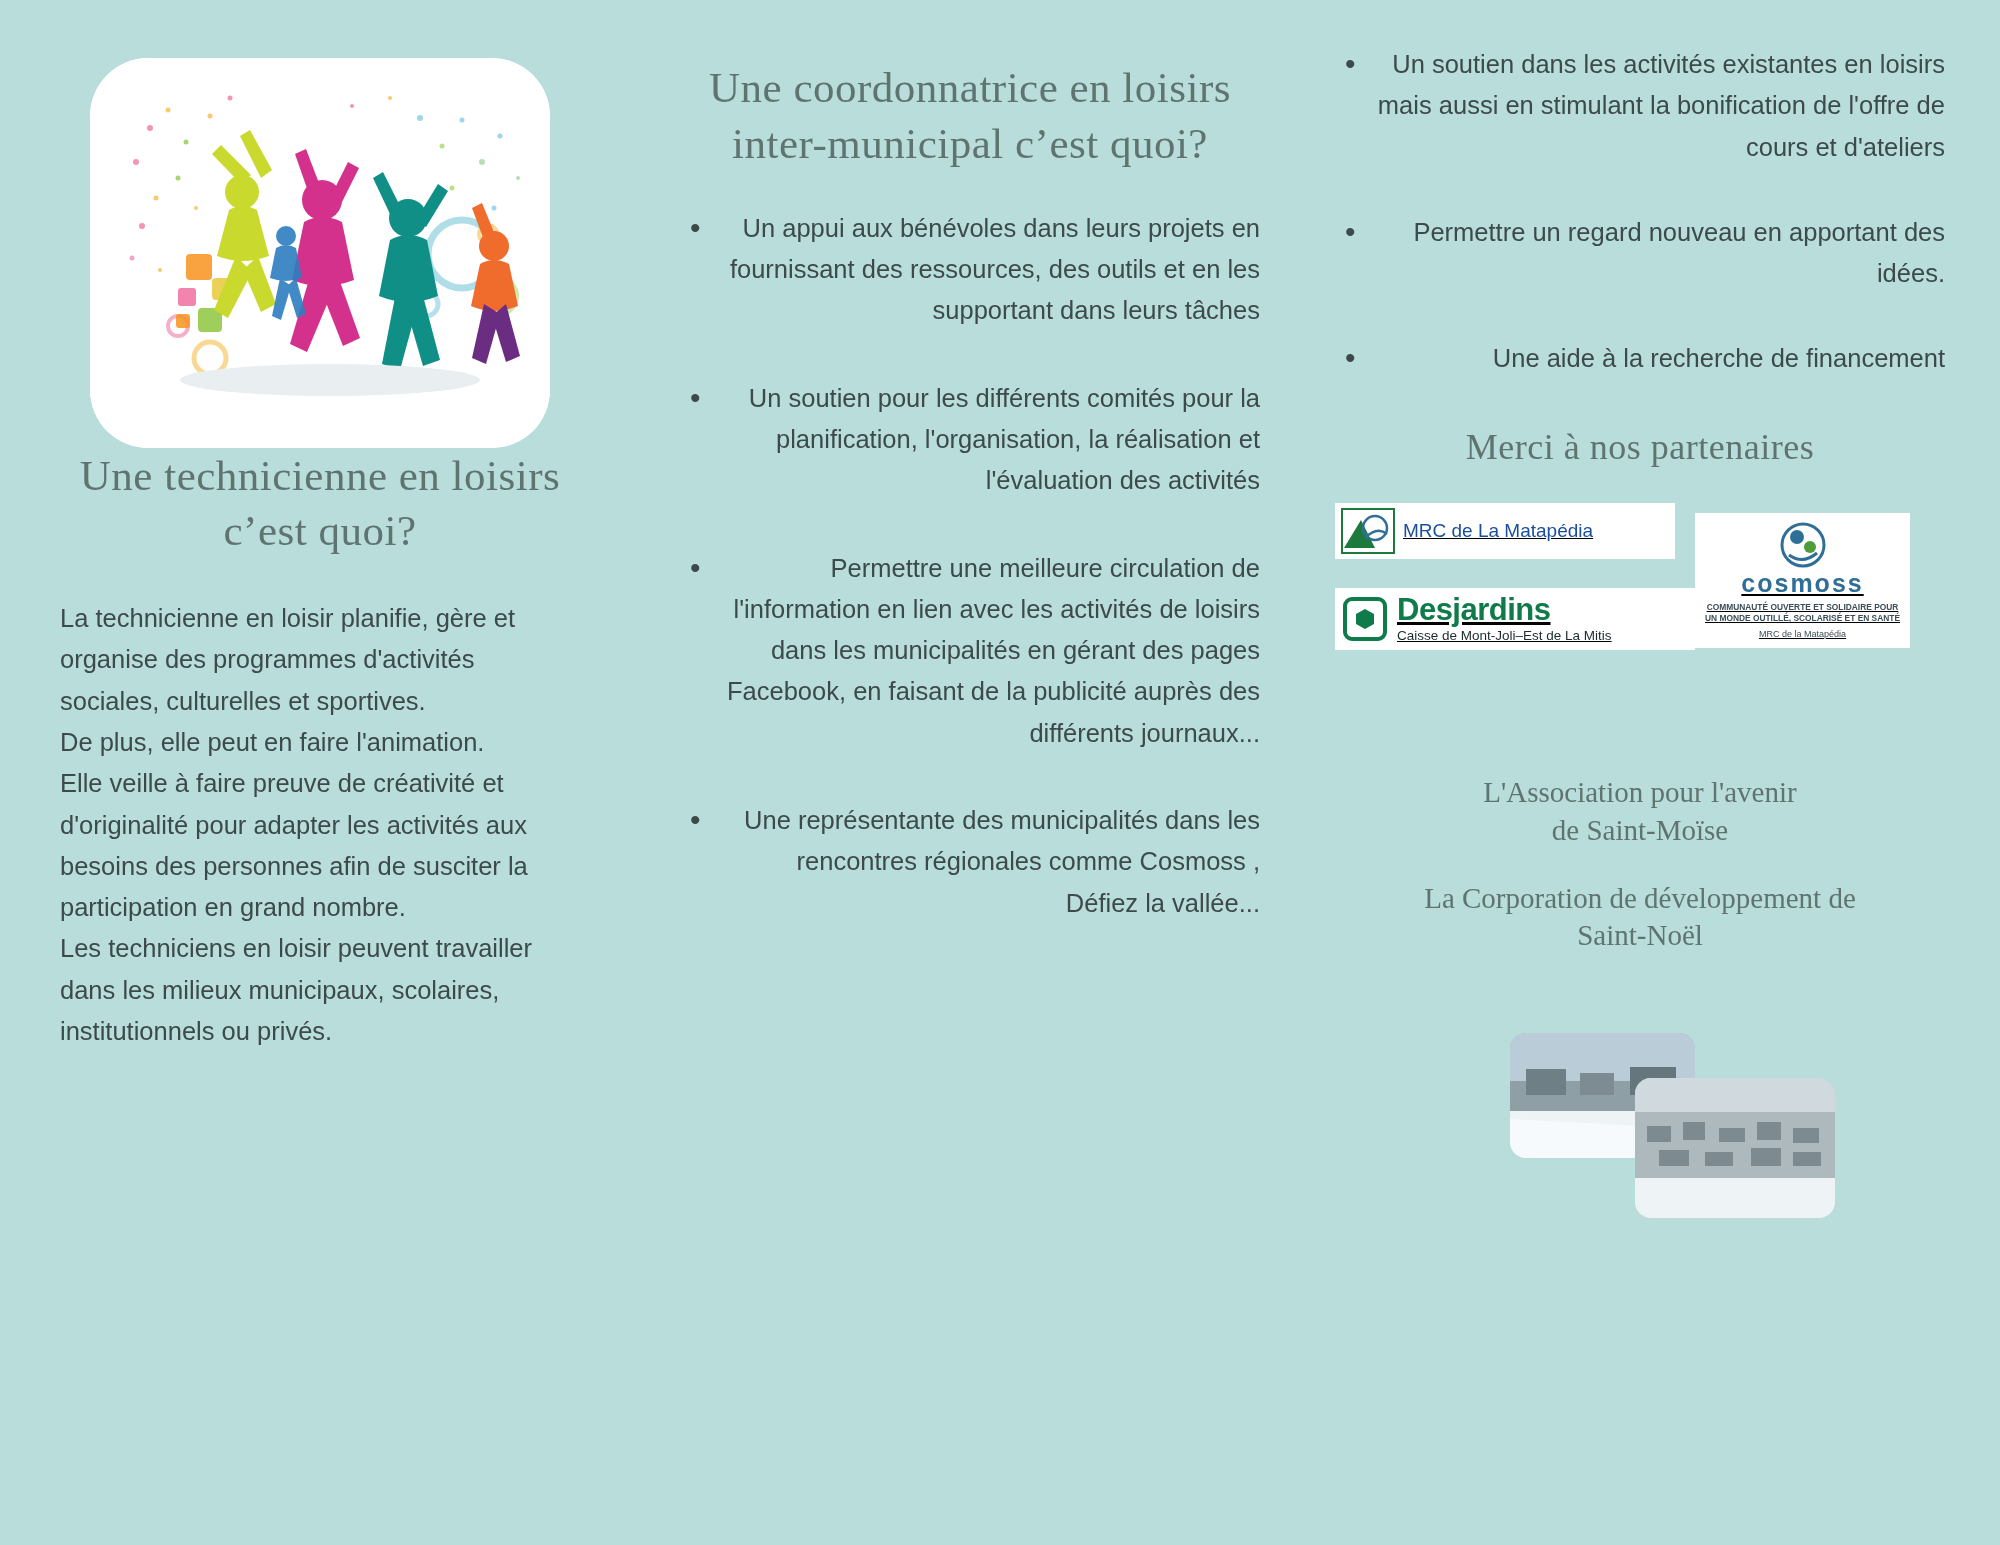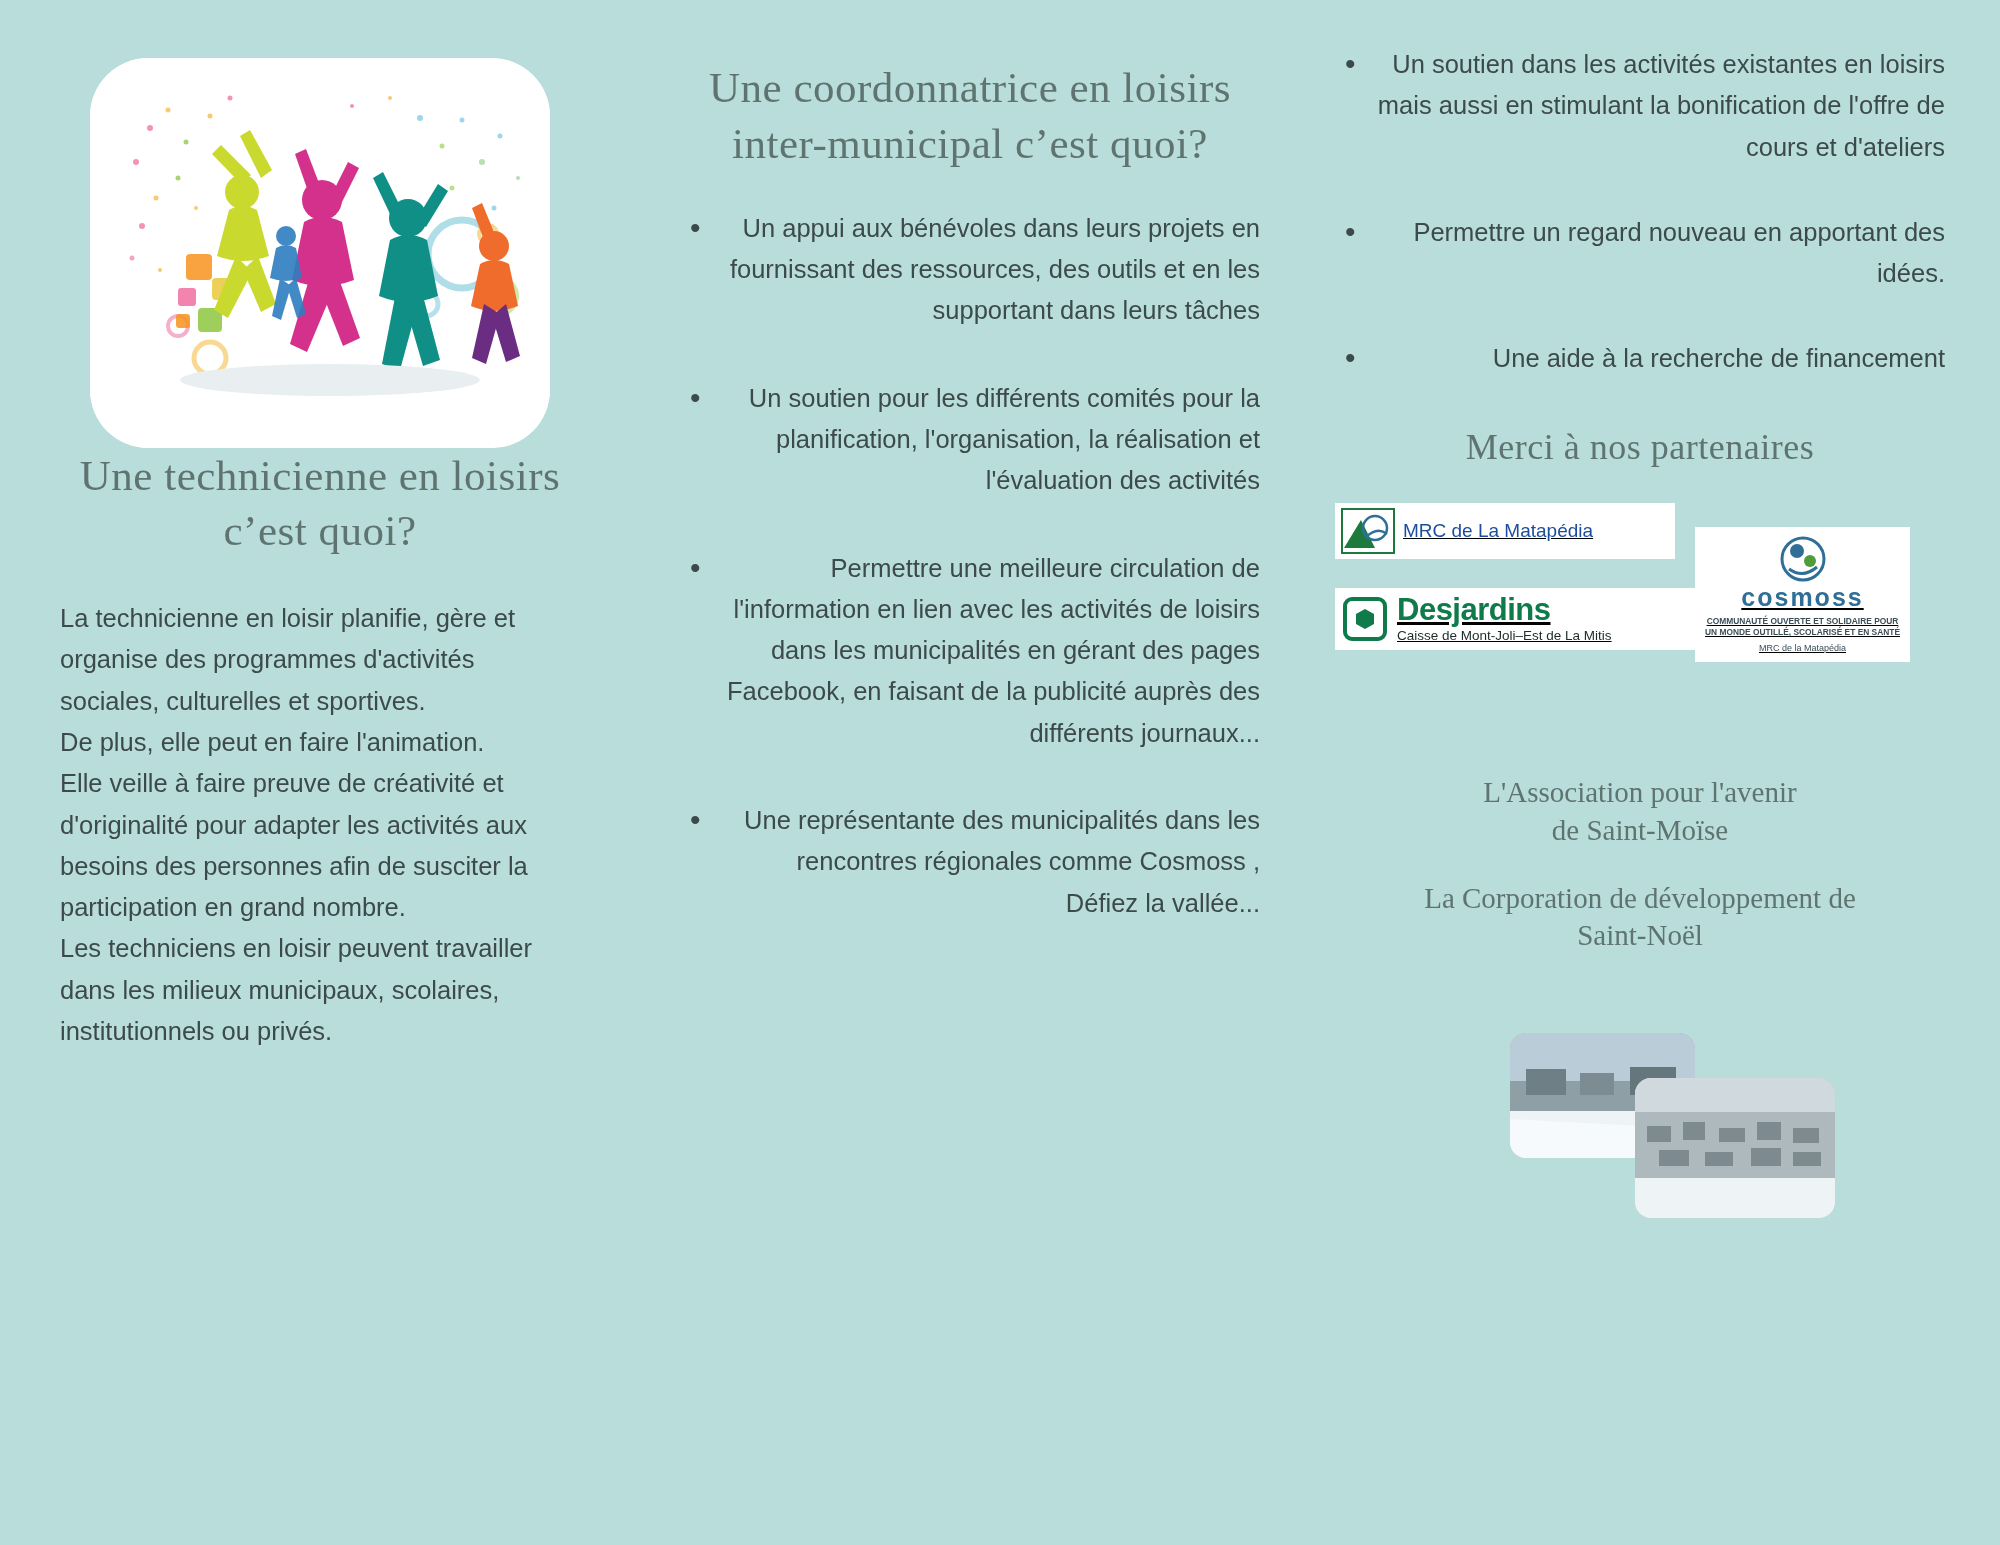--- a/index.html
+++ b/index.html
@@ -137,21 +137,21 @@
     padding: 4px 6px;
     gap: 8px;
   }
   .logo-mrc .lbl {
     font-size: 19px;
     color: #1b4f9c;
     font-family: "Liberation Sans", sans-serif;
     white-space: nowrap;
   }
   .logo-cosmoss {
-    left: 360px; top: 24px;
+    left: 360px; top: 10px;
     width: 215px; height: 135px;
     flex-direction: column;
     justify-content: center;
     padding: 6px 4px;
     text-align: center;
   }
   .logo-cosmoss .word {
     font-size: 25px;
     letter-spacing: 2px;
     color: #2f6f97;

